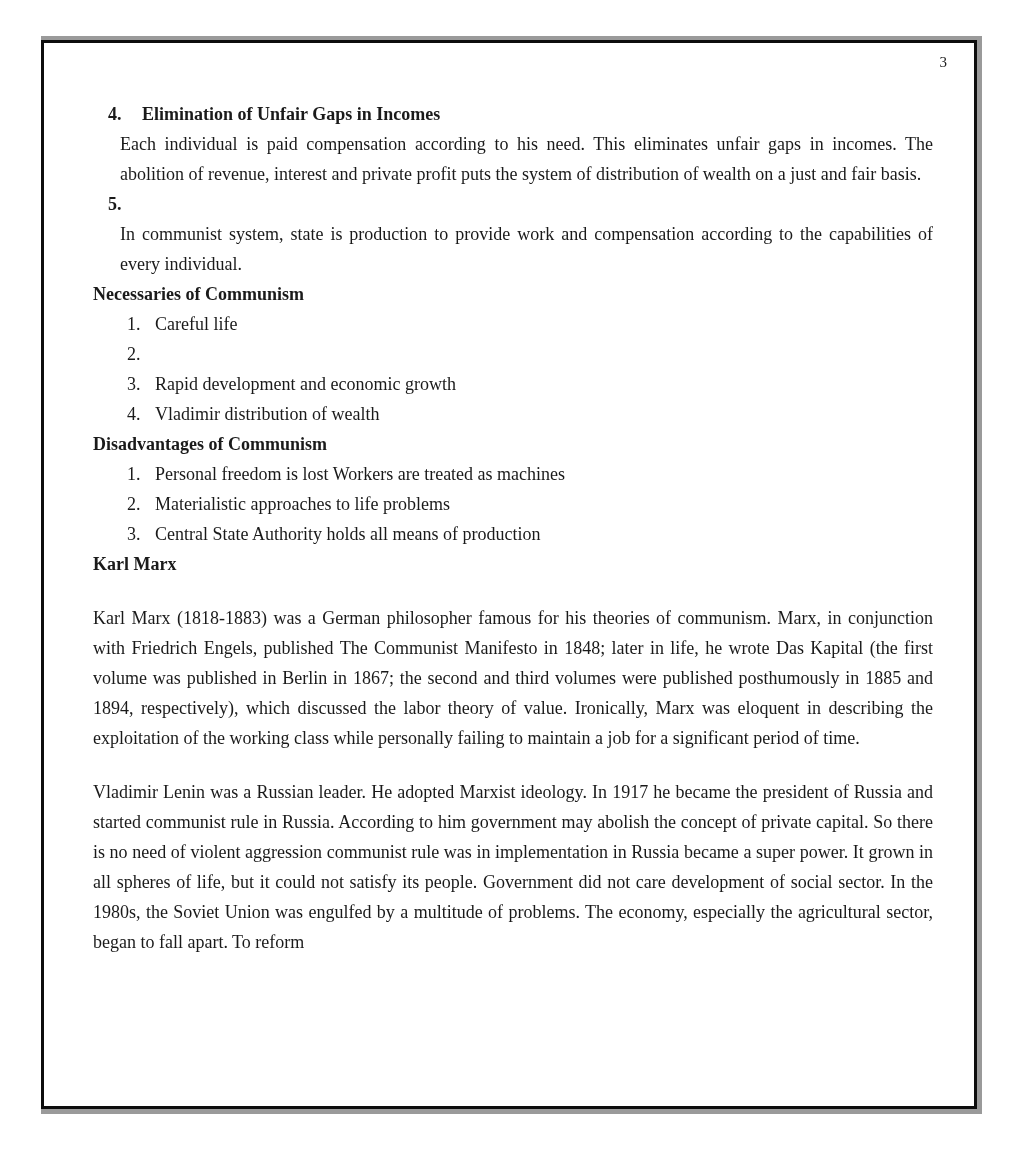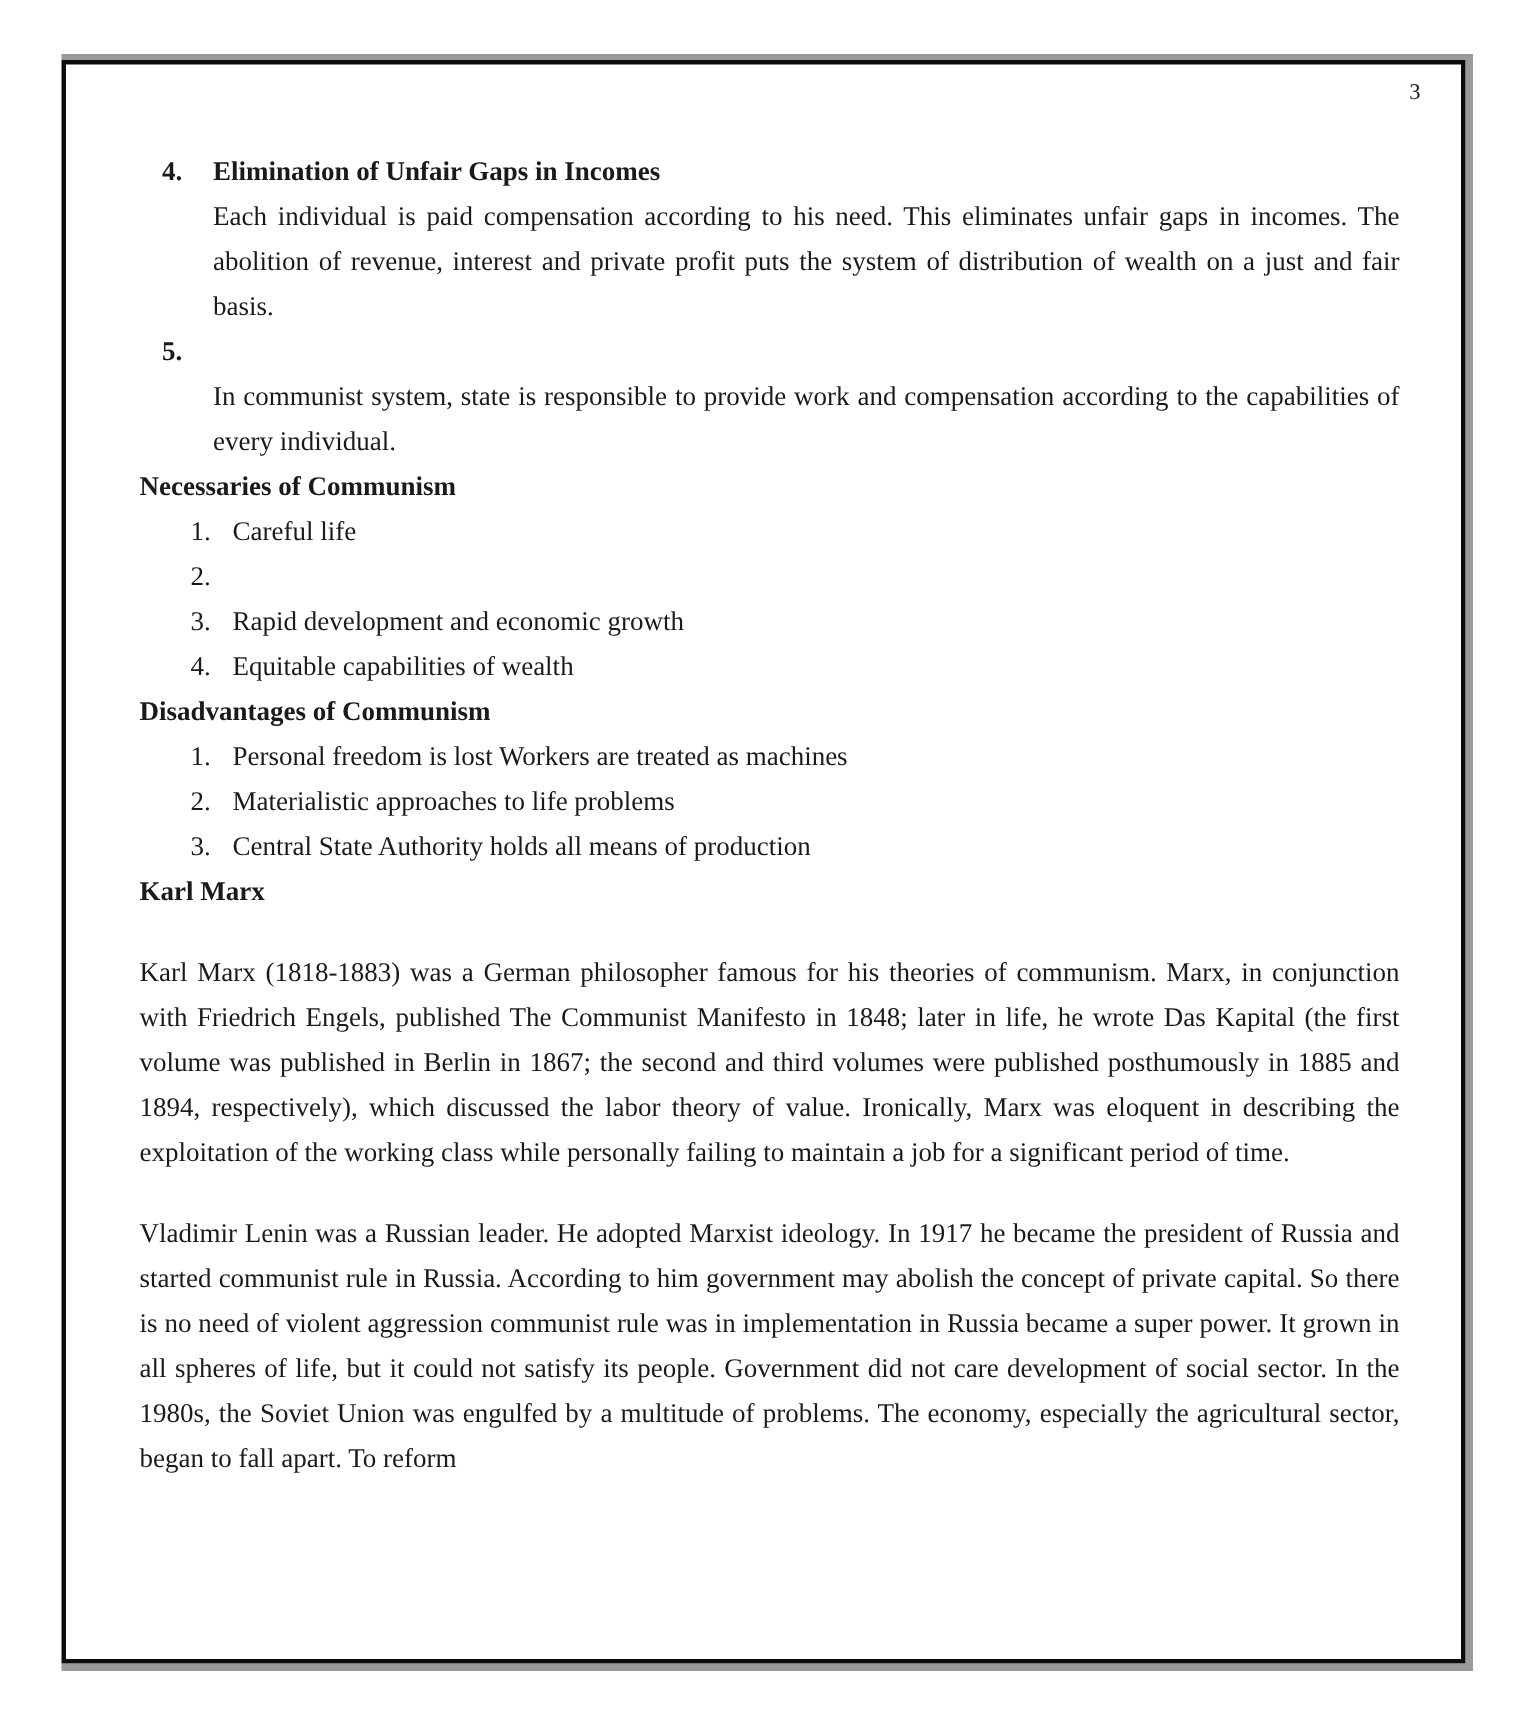--- a/index.html
+++ b/index.html
@@ -51,21 +51,21 @@
   .num-heading {
     display: flex;
     margin-left: 15px;
     font-weight: bold;
   }
   .num-heading .num {
     width: 34px;
     flex: 0 0 34px;
   }
   .indent-body {
-    margin-left: 49px;
+    margin-left: 27px;
     text-align: justify;
   }
   .flush-heading {
     font-weight: bold;
   }
   .list-item {
     display: flex;
     margin-left: 34px;
   }
   .list-item .num {
@@ -93,38 +93,38 @@
 
       <div class="num-heading">
         <span class="num">4.</span>
         <span>Elimination of Unfair Gaps in Incomes</span>
       </div>
       <div class="indent-body">Each individual is paid compensation according to his need. This eliminates unfair gaps in incomes. The abolition of revenue, interest and private profit puts the system of distribution of wealth on a just and fair basis.</div>
 
       <div class="num-heading">
         <span class="num">5.</span>
       </div>
-      <div class="indent-body">In communist system, state is responsible to provide work and compensation according to the capabilities of every individual.</div>
+      <div class="indent-body">In communist system, state is production to provide work and compensation according to the capabilities of every individual.</div>
 
       <div class="flush-heading">Necessaries of Communism</div>
 
       <div class="list-item">
         <span class="num">1.</span>
         <span>Careful life</span>
       </div>
       <div class="list-item">
         <span class="num">2.</span>
       </div>
       <div class="list-item">
         <span class="num">3.</span>
         <span>Rapid development and economic growth</span>
       </div>
       <div class="list-item">
         <span class="num">4.</span>
-        <span>Equitable capabilities of wealth</span>
+        <span>Vladimir distribution of wealth</span>
       </div>
 
       <div class="flush-heading">Disadvantages of Communism</div>
 
       <div class="list-item">
         <span class="num">1.</span>
         <span>Personal freedom is lost Workers are treated as machines</span>
       </div>
       <div class="list-item">
         <span class="num">2.</span>

